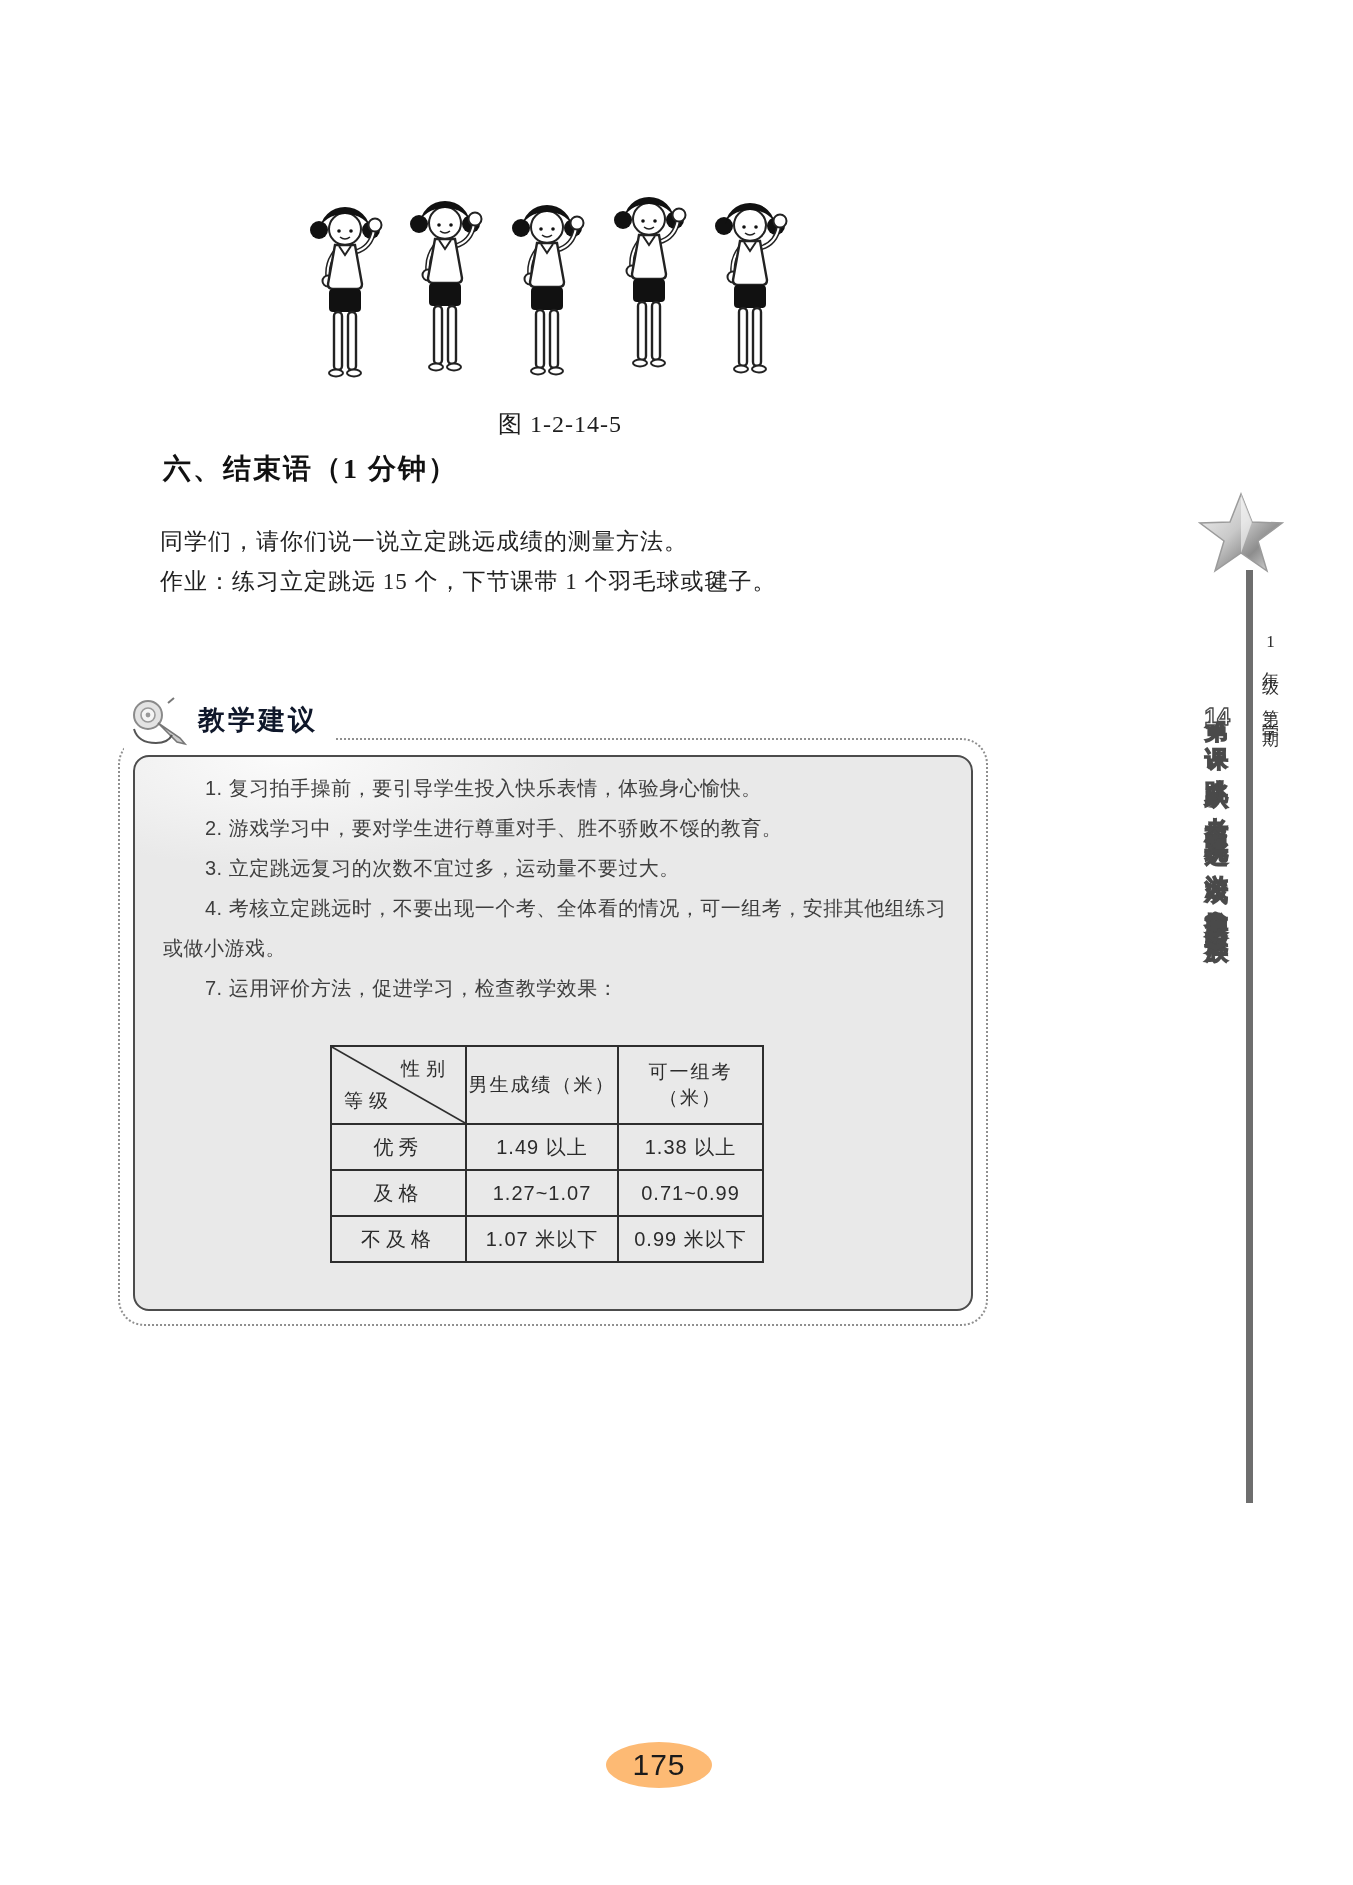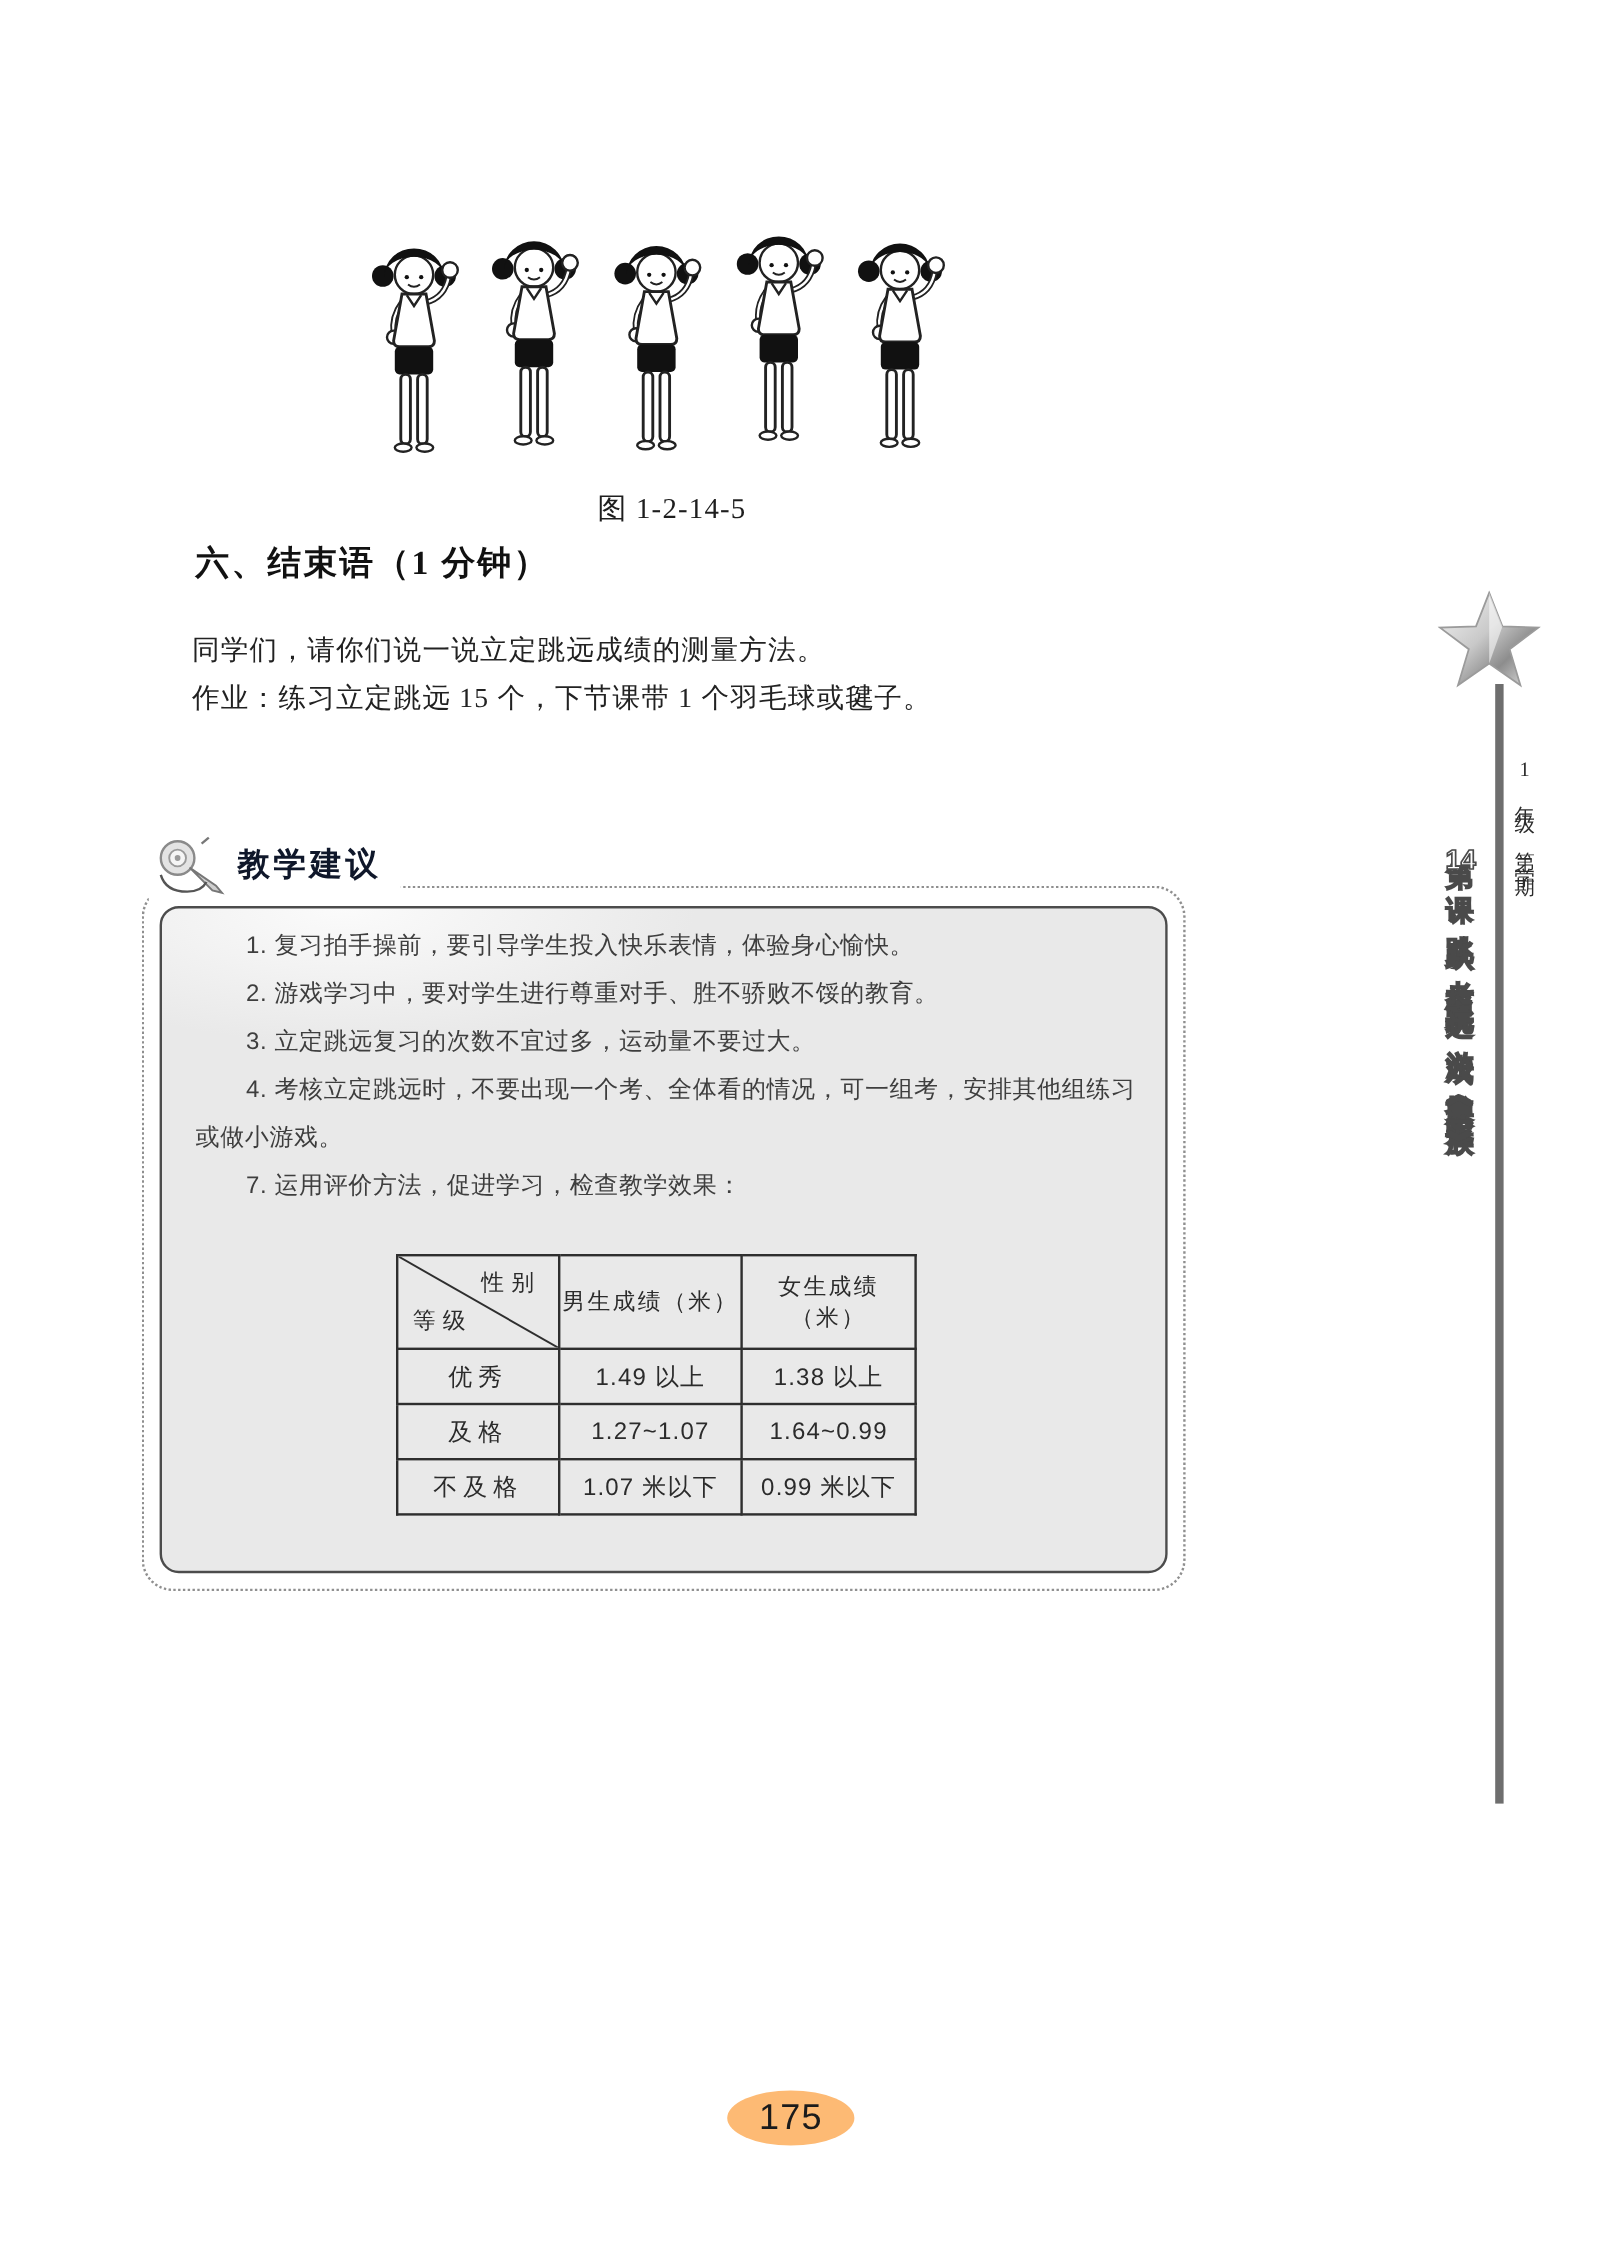--- a/index.html
+++ b/index.html
@@ -192,33 +192,33 @@
     <thead>
       <tr>
         <th class="corner-cell">
           <svg viewBox="0 0 100 100" preserveAspectRatio="none">
             <line x1="0" y1="0" x2="100" y2="100" stroke="#2e2e2e" stroke-width="1.6" vector-effect="non-scaling-stroke"></line>
           </svg>
           <span class="corner-top">性别</span>
           <span class="corner-bottom">等级</span>
         </th>
         <th>男生成绩（米）</th>
-        <th>女生成绩（米）</th>
+        <th>可一组考（米）</th>
       </tr>
     </thead>
     <tbody>
       <tr>
         <td class="grade-cell">优秀</td>
         <td class="value-cell">1.49 以上</td>
         <td class="value-cell">1.38 以上</td>
       </tr>
       <tr>
         <td class="grade-cell">及格</td>
         <td class="value-cell">1.27~1.07</td>
-        <td class="value-cell">1.64~0.99</td>
+        <td class="value-cell">0.71~0.99</td>
       </tr>
       <tr>
         <td class="grade-cell">不及格</td>
         <td class="value-cell">1.07 米以下</td>
         <td class="value-cell">0.99 米以下</td>
       </tr>
     </tbody>
   </table>
 
   <svg class="side-star" viewBox="0 0 86 84">

